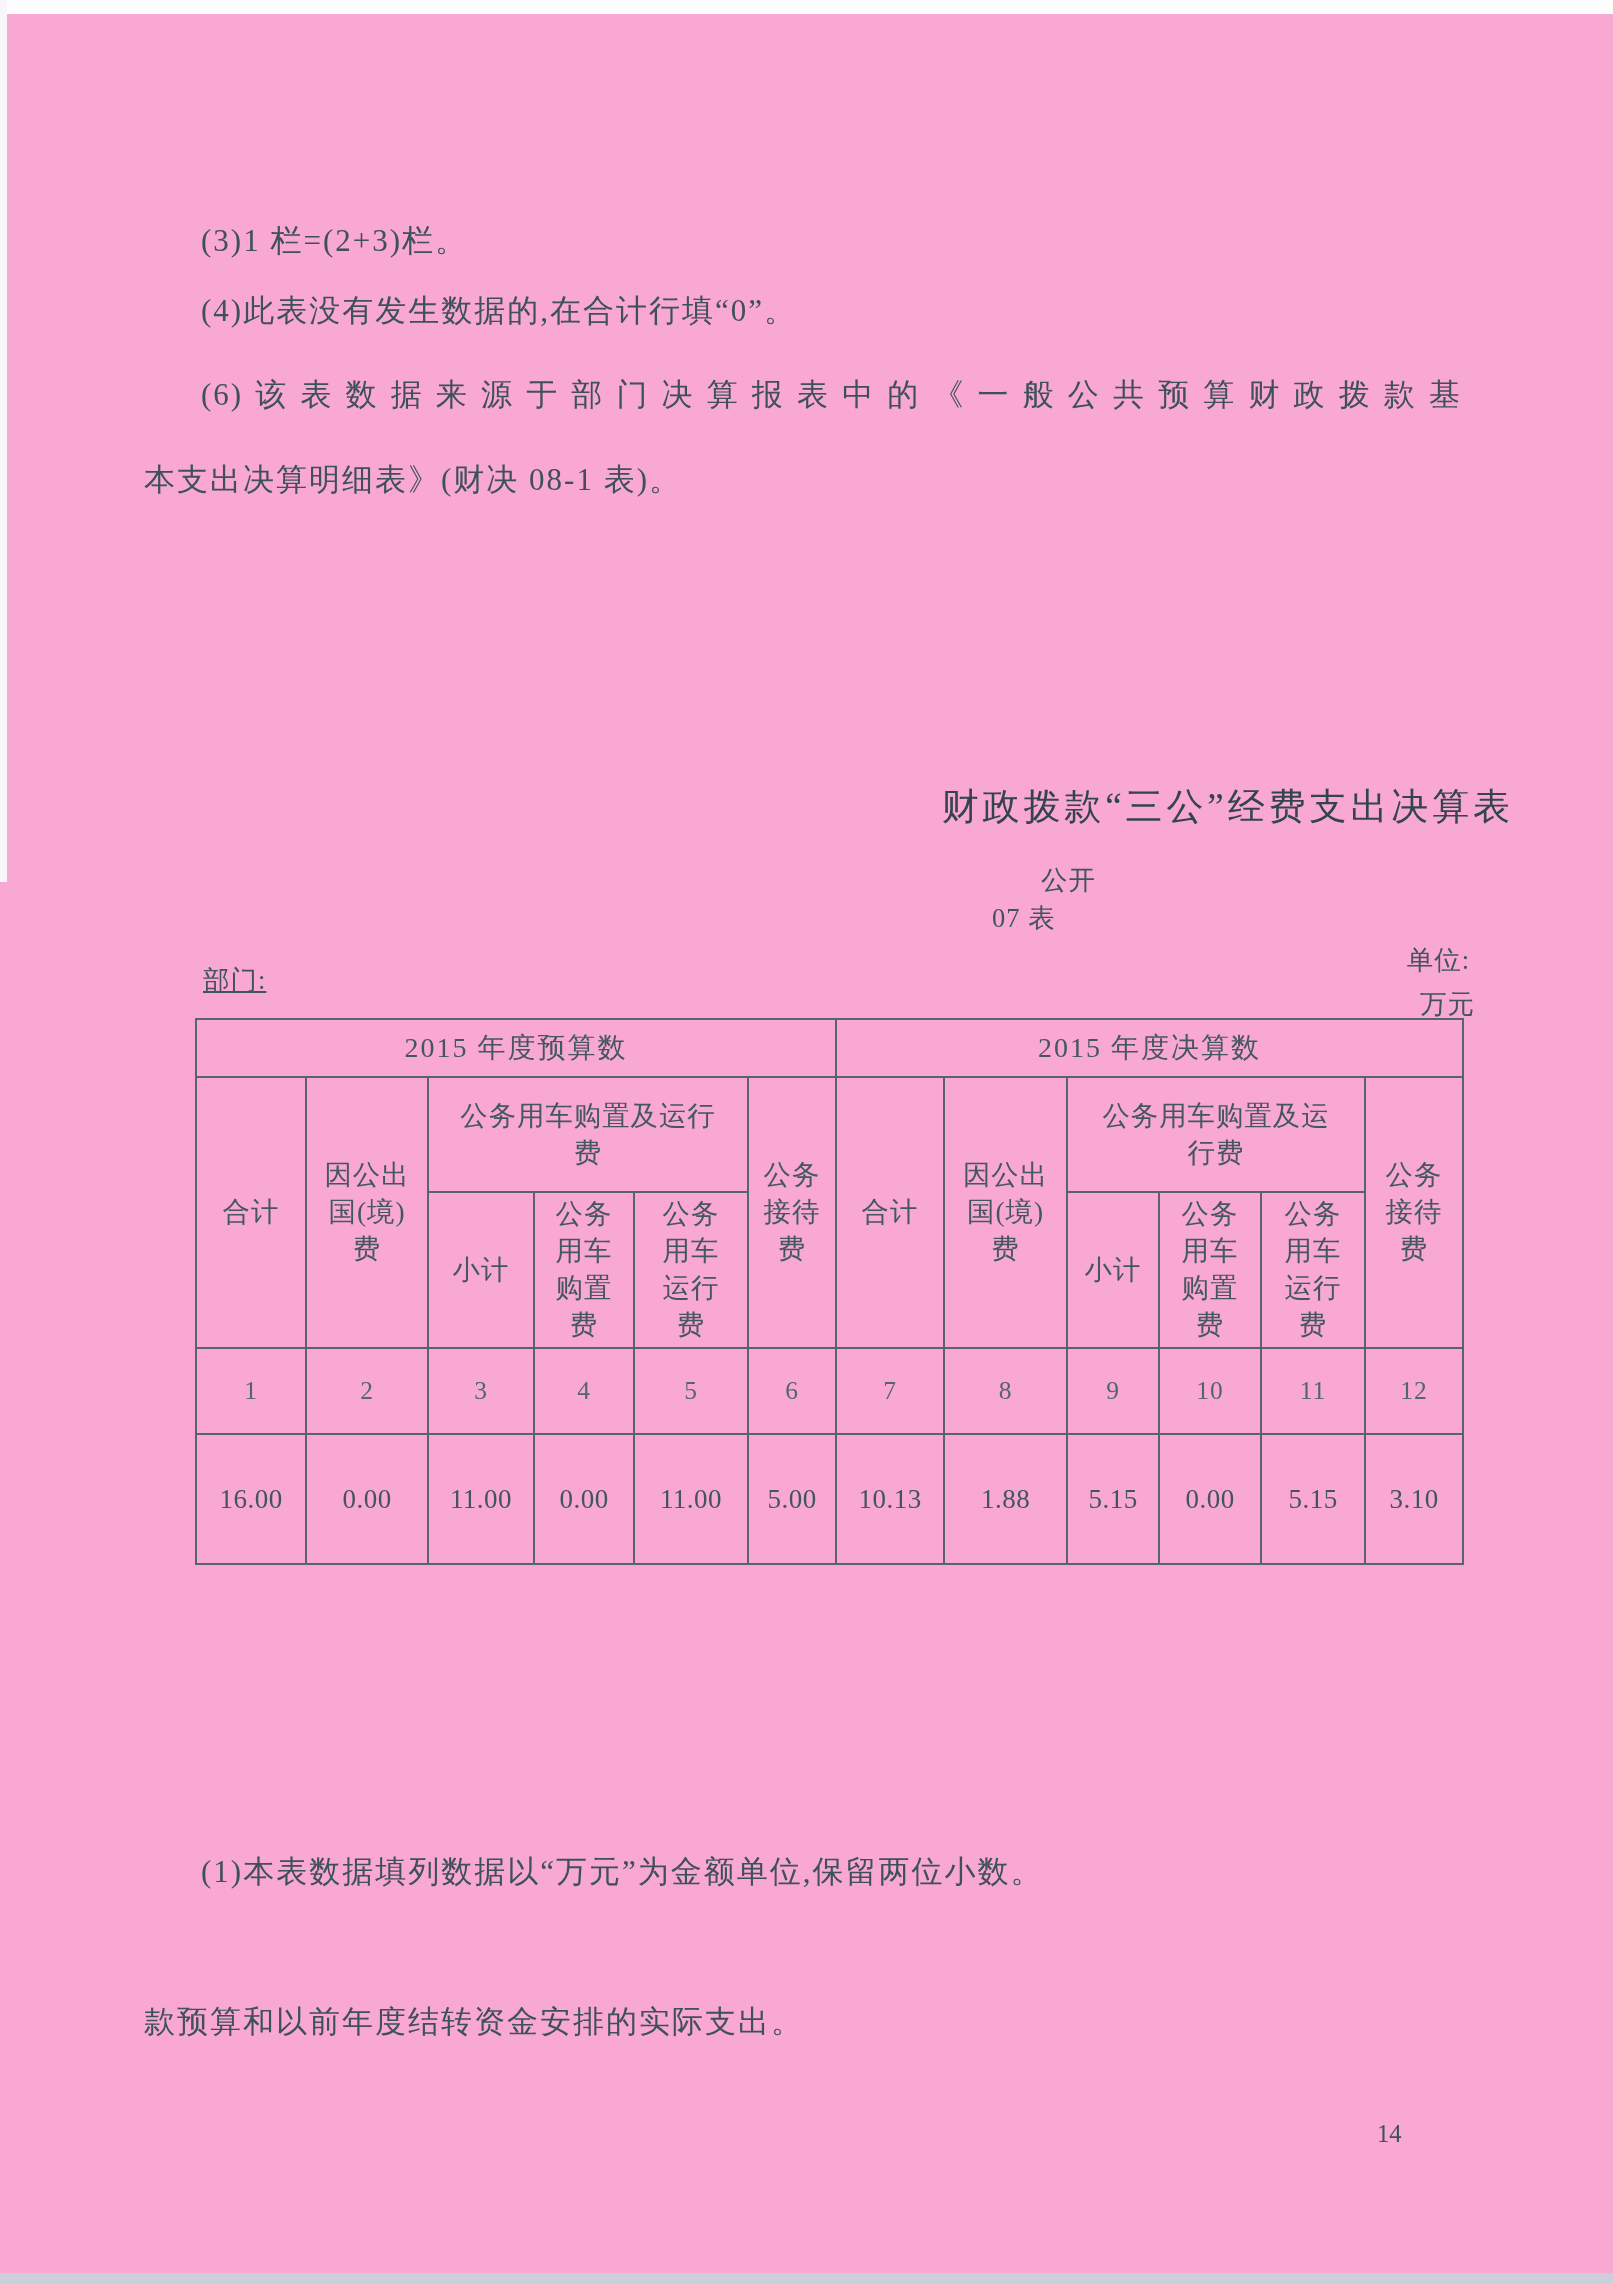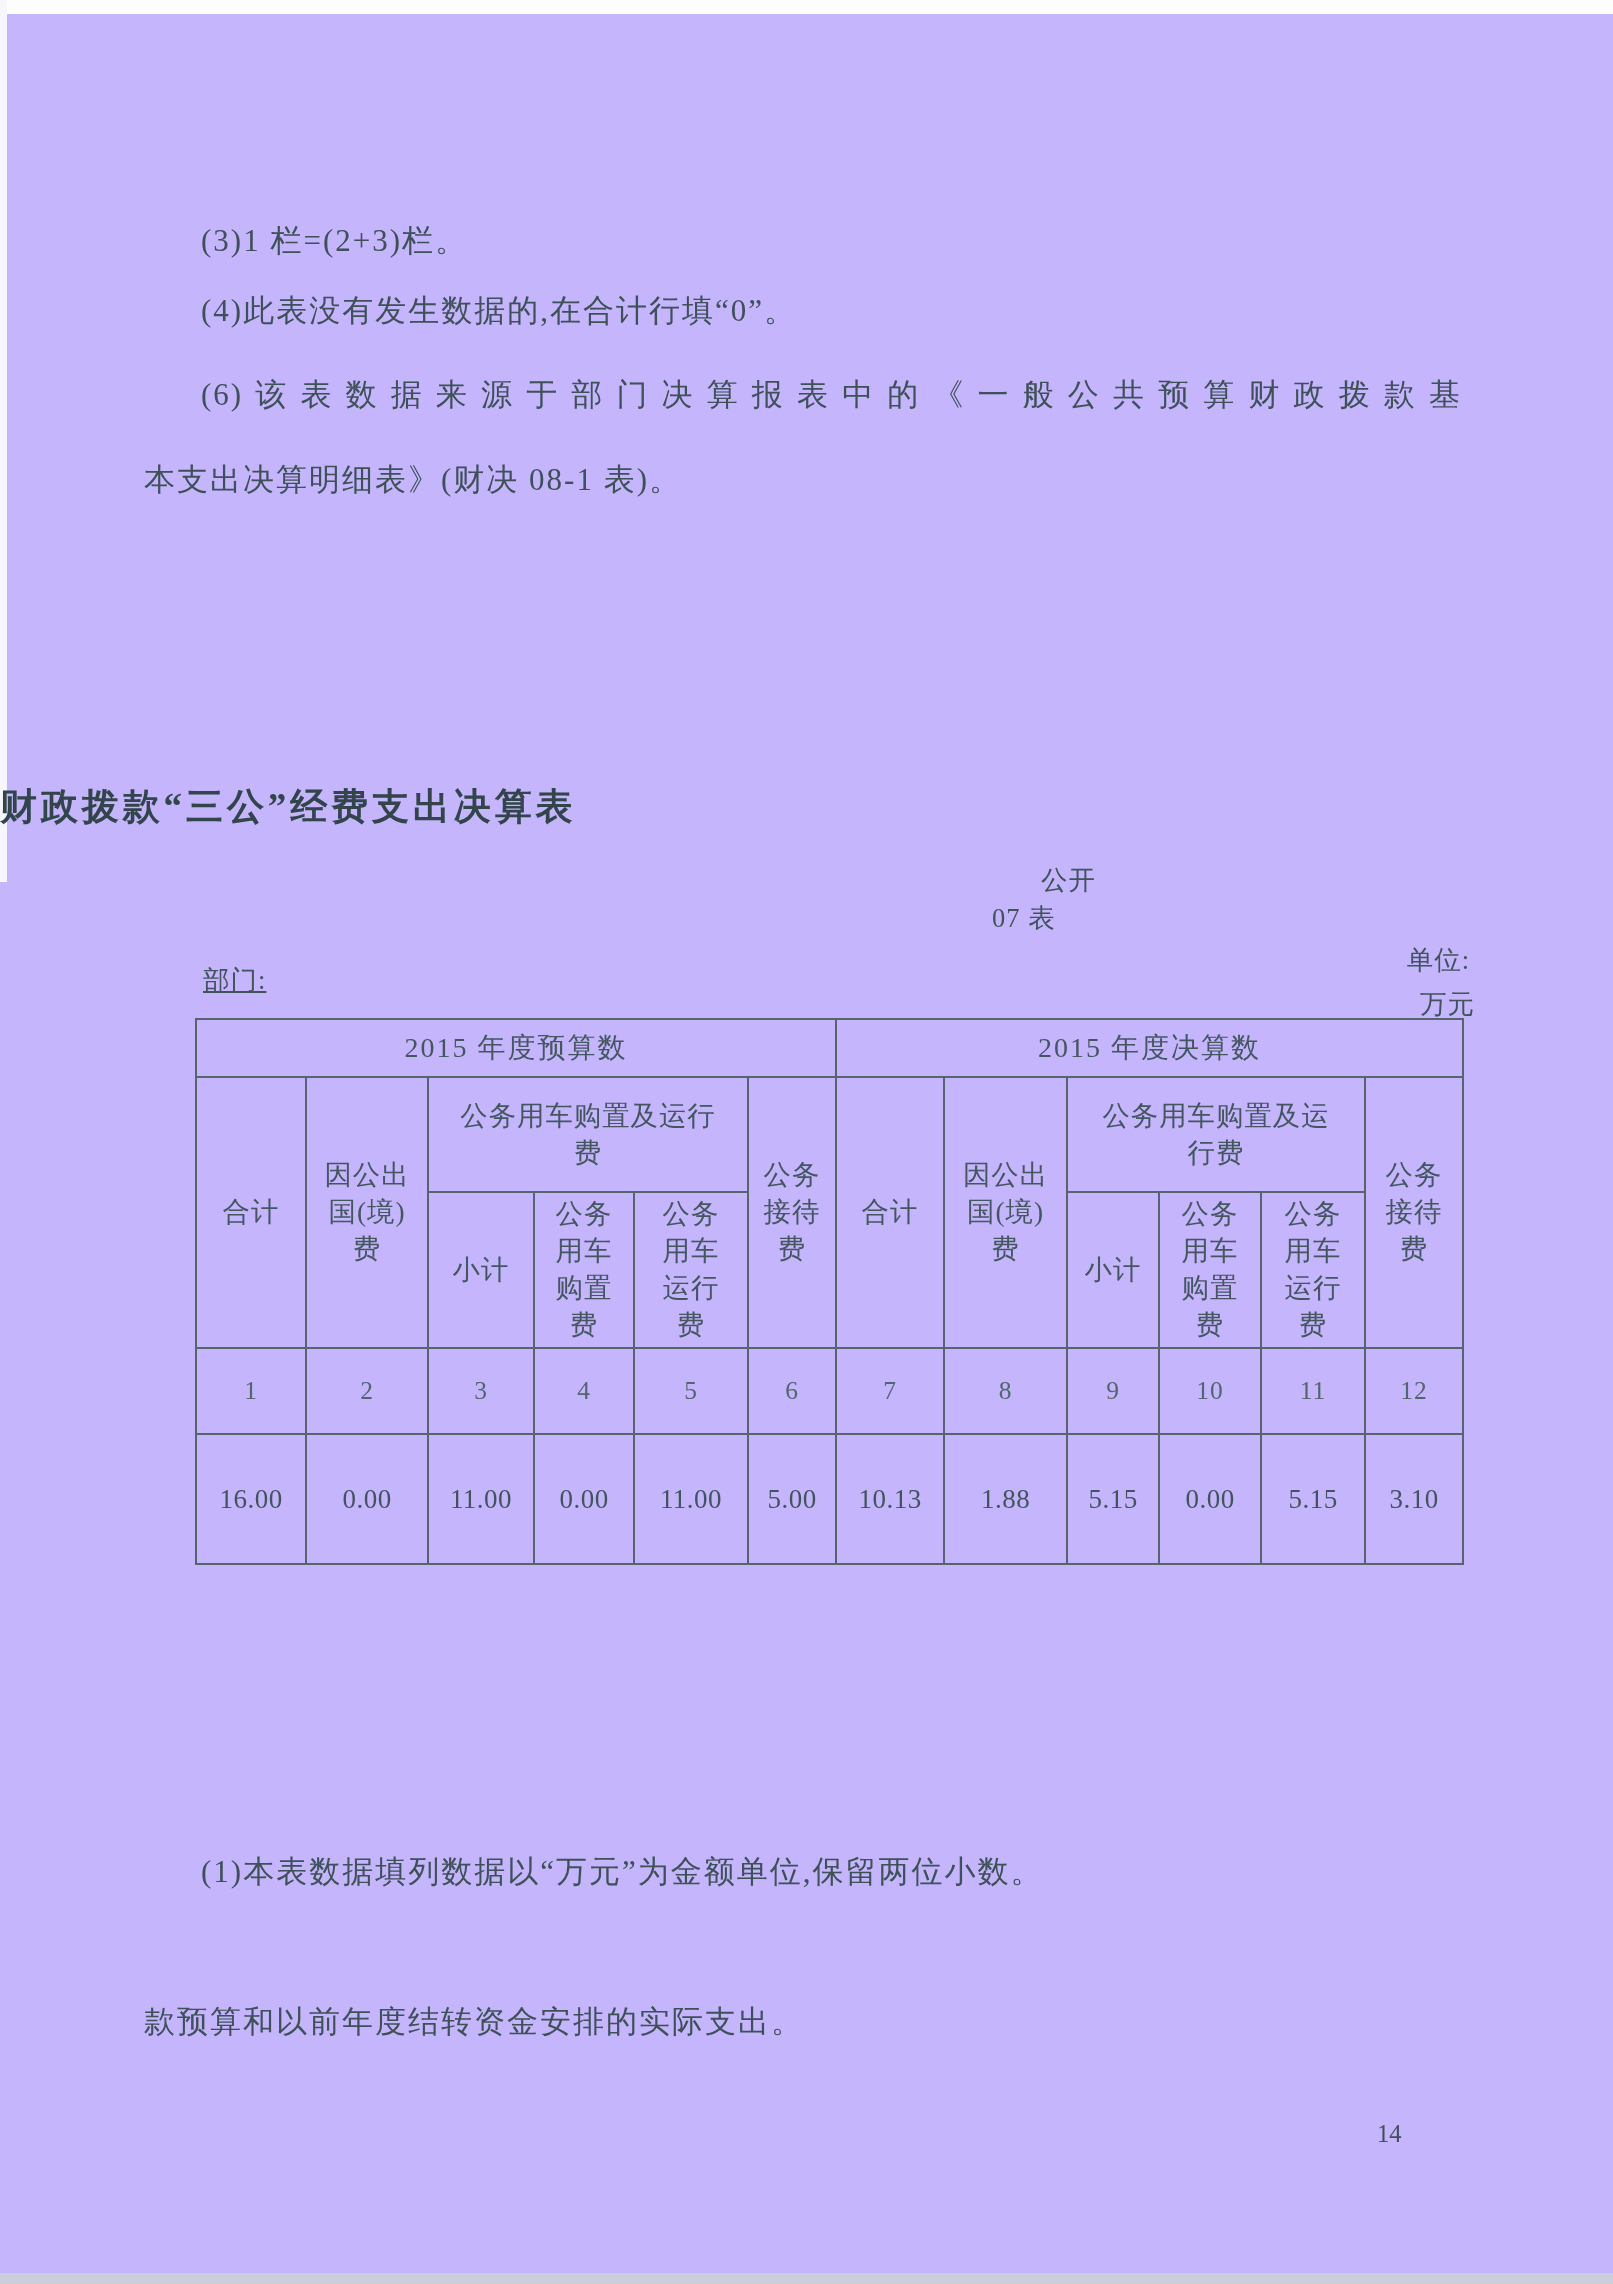--- a/index.html
+++ b/index.html
@@ -3,21 +3,21 @@
 <meta charset="utf-8">
 <style>
   html,body{margin:0;padding:0;}
   body{
     font-family:"Liberation Serif","DejaVu Serif",serif;
     background:#b9bcc9;
   }
   .page{
     position:relative;
     width:1613px;height:2285px;
-    background:#c4b5fd;
+    background:#f9a8d4;
     overflow:hidden;
     color:#3e5157;
   }
   .scan-top-strip{
     position:absolute;left:0;top:0;width:1613px;height:13.7px;
     background:#fdfdfe;
   }
   .scan-bottom-strip{
     position:absolute;left:0;bottom:0;width:1613px;height:11.8px;
     background:#ccCEd9;
@@ -35,23 +35,23 @@
     white-space:nowrap;
   }
   .just{
     white-space:normal;
     text-align:justify;
     text-align-last:justify;
   }
   .doc-title{
     position:absolute;
     left:0;top:782px;width:1514px;
-    text-align:left;
+    text-align:right;
     font-size:37px;
-    font-weight:bold;
+    font-weight:normal;
     letter-spacing:3.9px;
     color:#32454b;
   }
   .meta{
     position:absolute;
     font-size:26.5px;
     letter-spacing:1px;
     color:#41545b;
     white-space:nowrap;
   }

